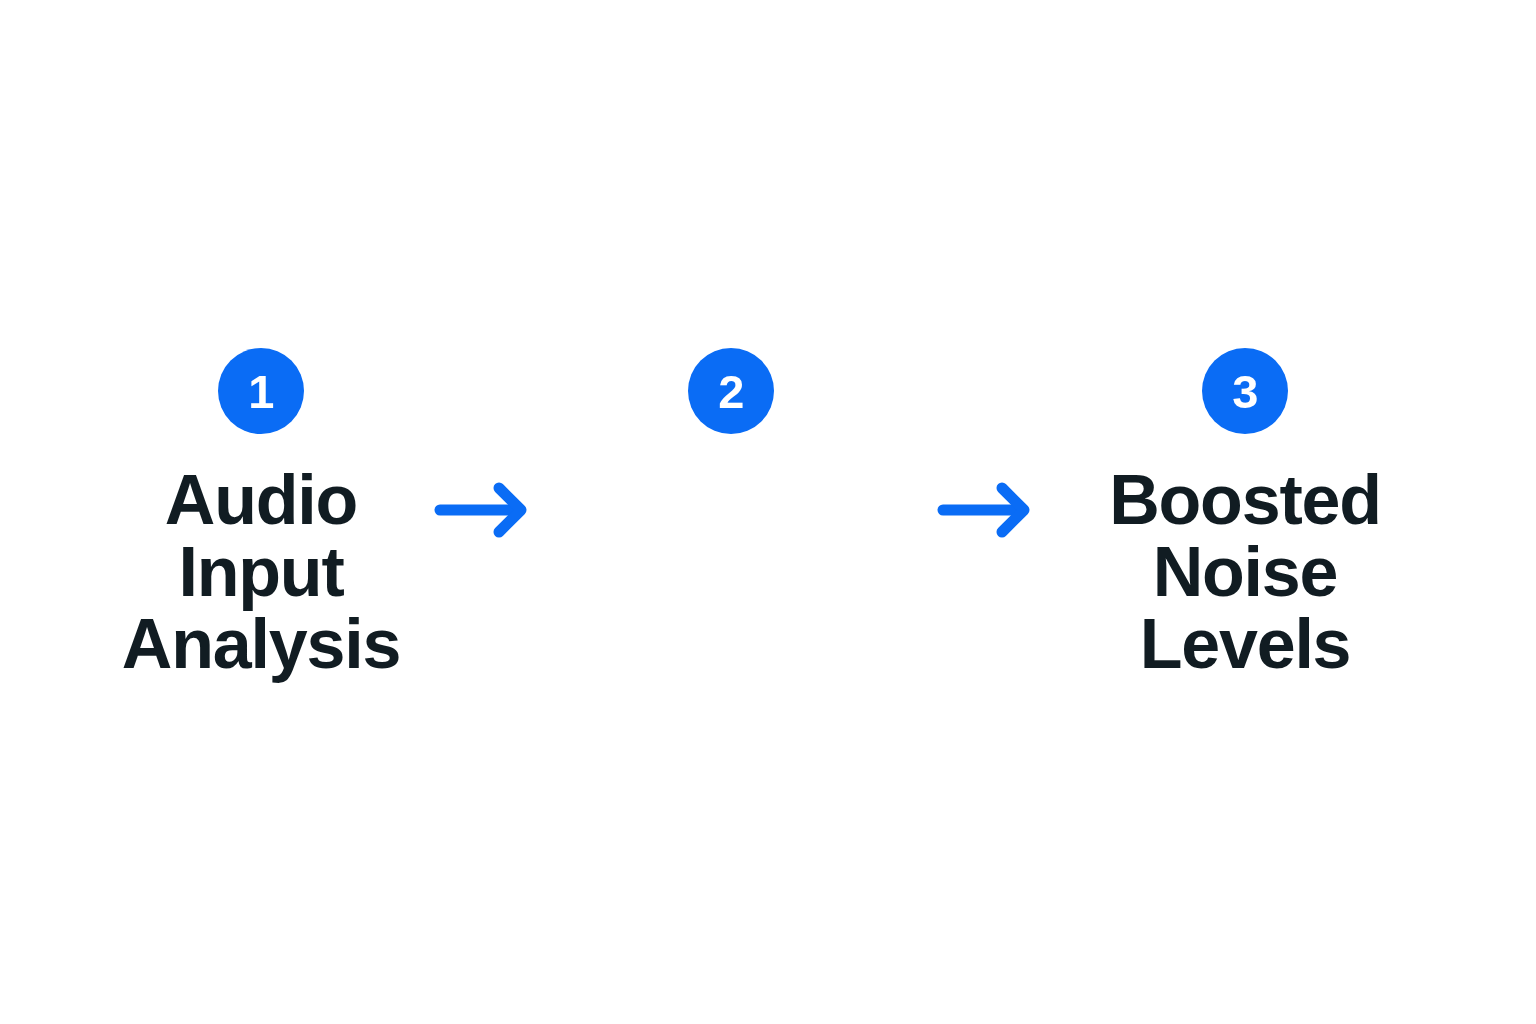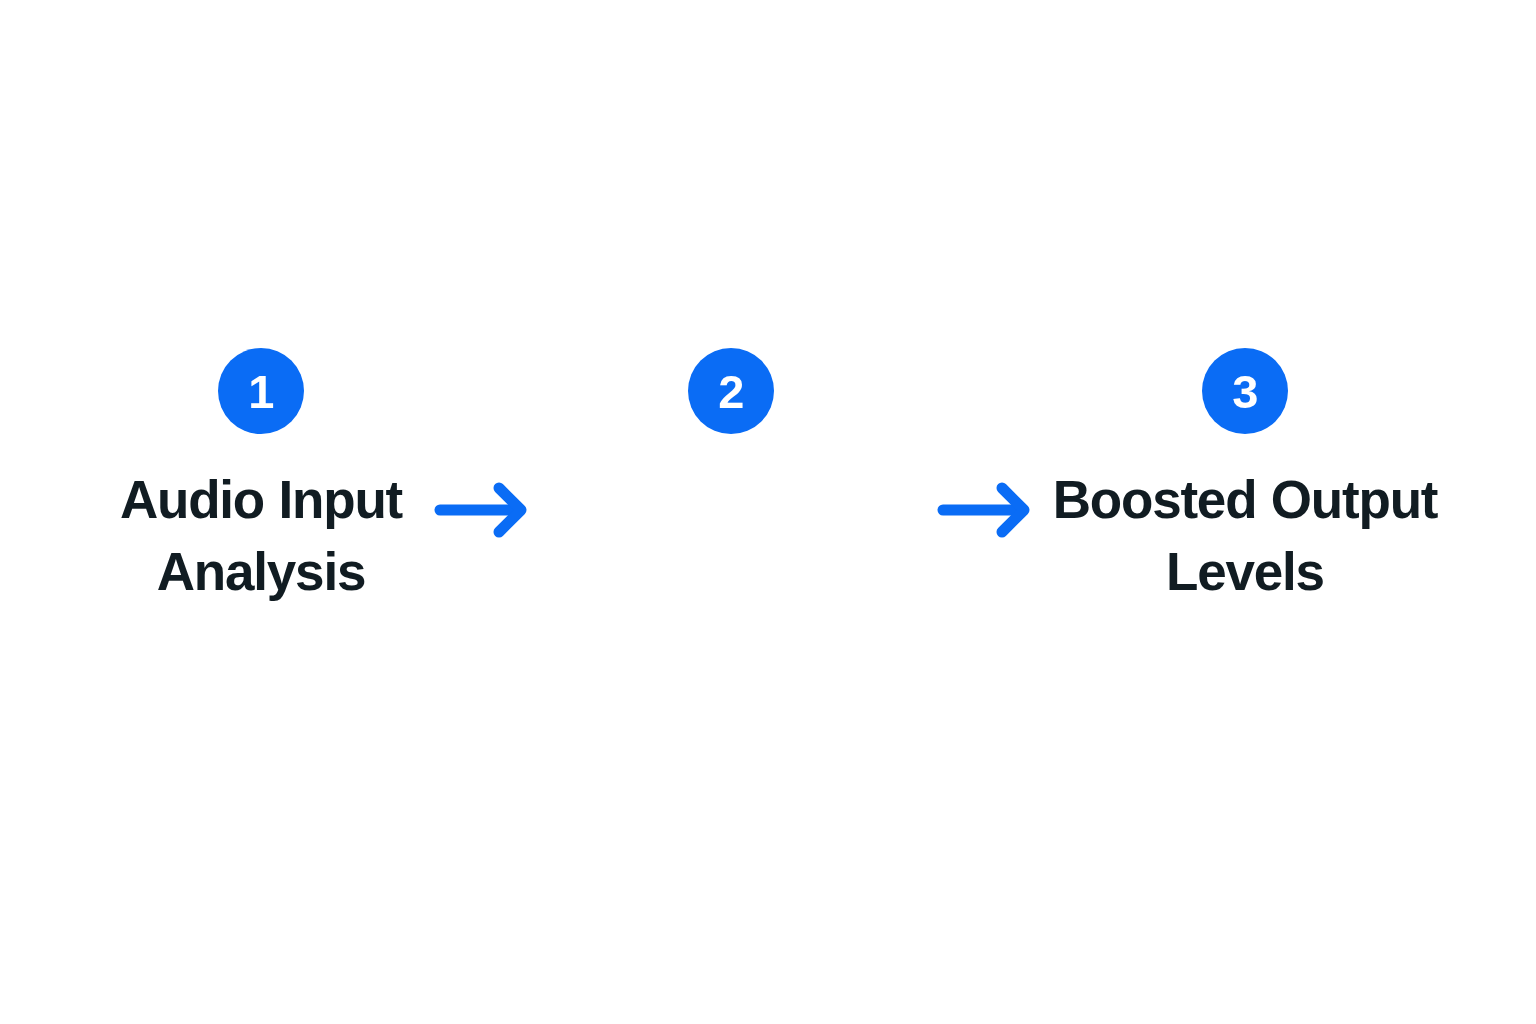--- a/index.html
+++ b/index.html
@@ -63,21 +63,21 @@
     line-height: 1;
     letter-spacing: -0.5px;
     -webkit-font-smoothing: antialiased;
   }
 
   .step-label {
     margin-top: 30px;
     text-align: center;
     color: #111c22;
     font-family: "Liberation Sans", sans-serif;
-    font-size: 53px;
+    font-size: 70px;
     font-weight: bold;
     line-height: 72px;
     letter-spacing: -1.2px;
     word-spacing: 1px;
   }
 
   
   .connector {
     flex: 0 0 auto;
     width: 120px;
@@ -126,17 +126,17 @@
       <svg class="arrow-svg" width="96" height="56" viewBox="0 0 96 56">
         <line x1="5" y1="28" x2="74" y2="28" stroke="#0a6cf5" stroke-width="11" stroke-linecap="round"></line>
         <polyline points="64,6 86,28 64,50" fill="none" stroke="#0a6cf5" stroke-width="11" stroke-linecap="round" stroke-linejoin="round"></polyline>
       </svg>
     </div>
 
     <div class="step step-3">
       <div class="step-badge">
         <span class="step-badge-number">3</span>
       </div>
-      <div class="step-label">Boosted Output Levels</div>
+      <div class="step-label">Boosted Noise Levels</div>
     </div>
 
   </div>
 </div>
 
 </body></html>

